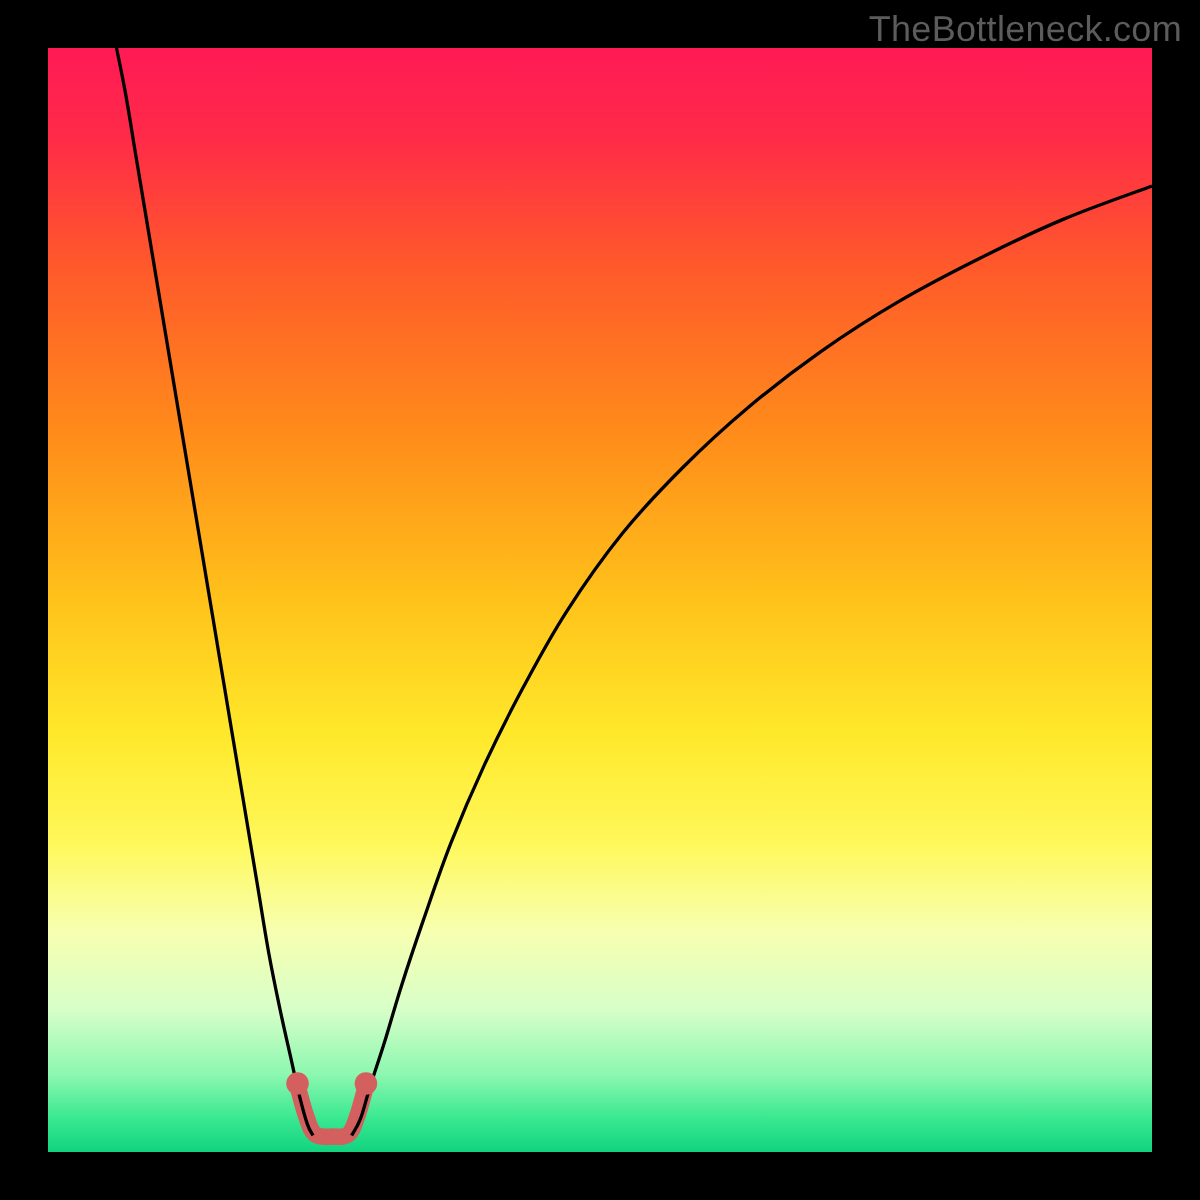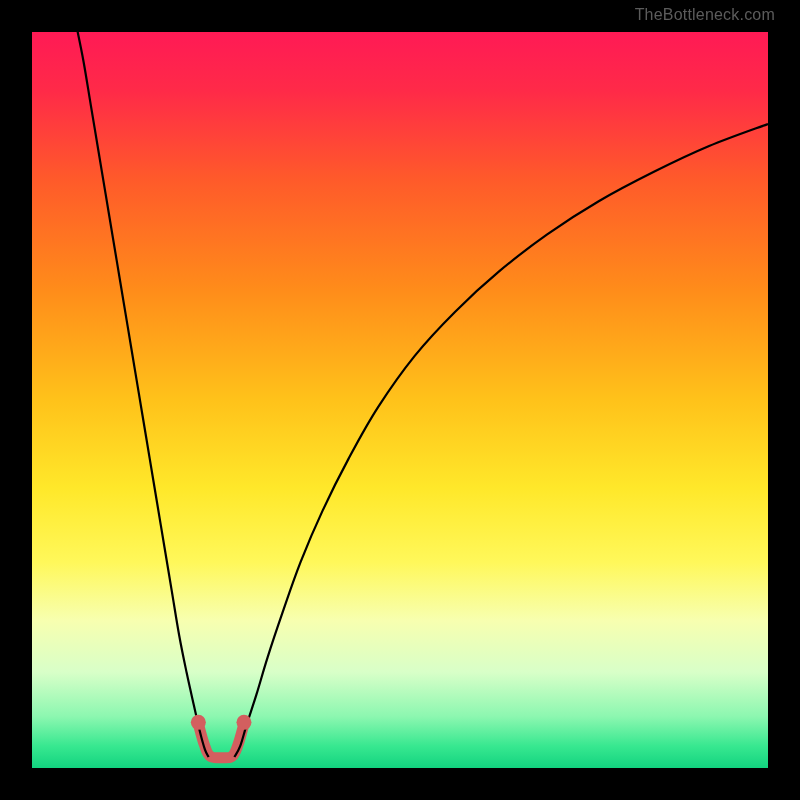--- a/index.html
+++ b/index.html
@@ -20,23 +20,23 @@
     position: absolute;
     left: 32px;
     top: 32px;
     width: 736px;
     height: 736px;
     overflow: hidden;
   }
   .watermark {
     position: absolute;
     top: 6px;
-    right: 25px;
+    right: 12px;
     color: #5c5c5c;
-    font-size: 16px;
+    font-size: 24px;
     font-weight: 500;
     letter-spacing: 0.2px;
     z-index: 30;
   }
   svg { display: block; }
 </style>
 </head>
 <body>
 
 <div class="frame">

